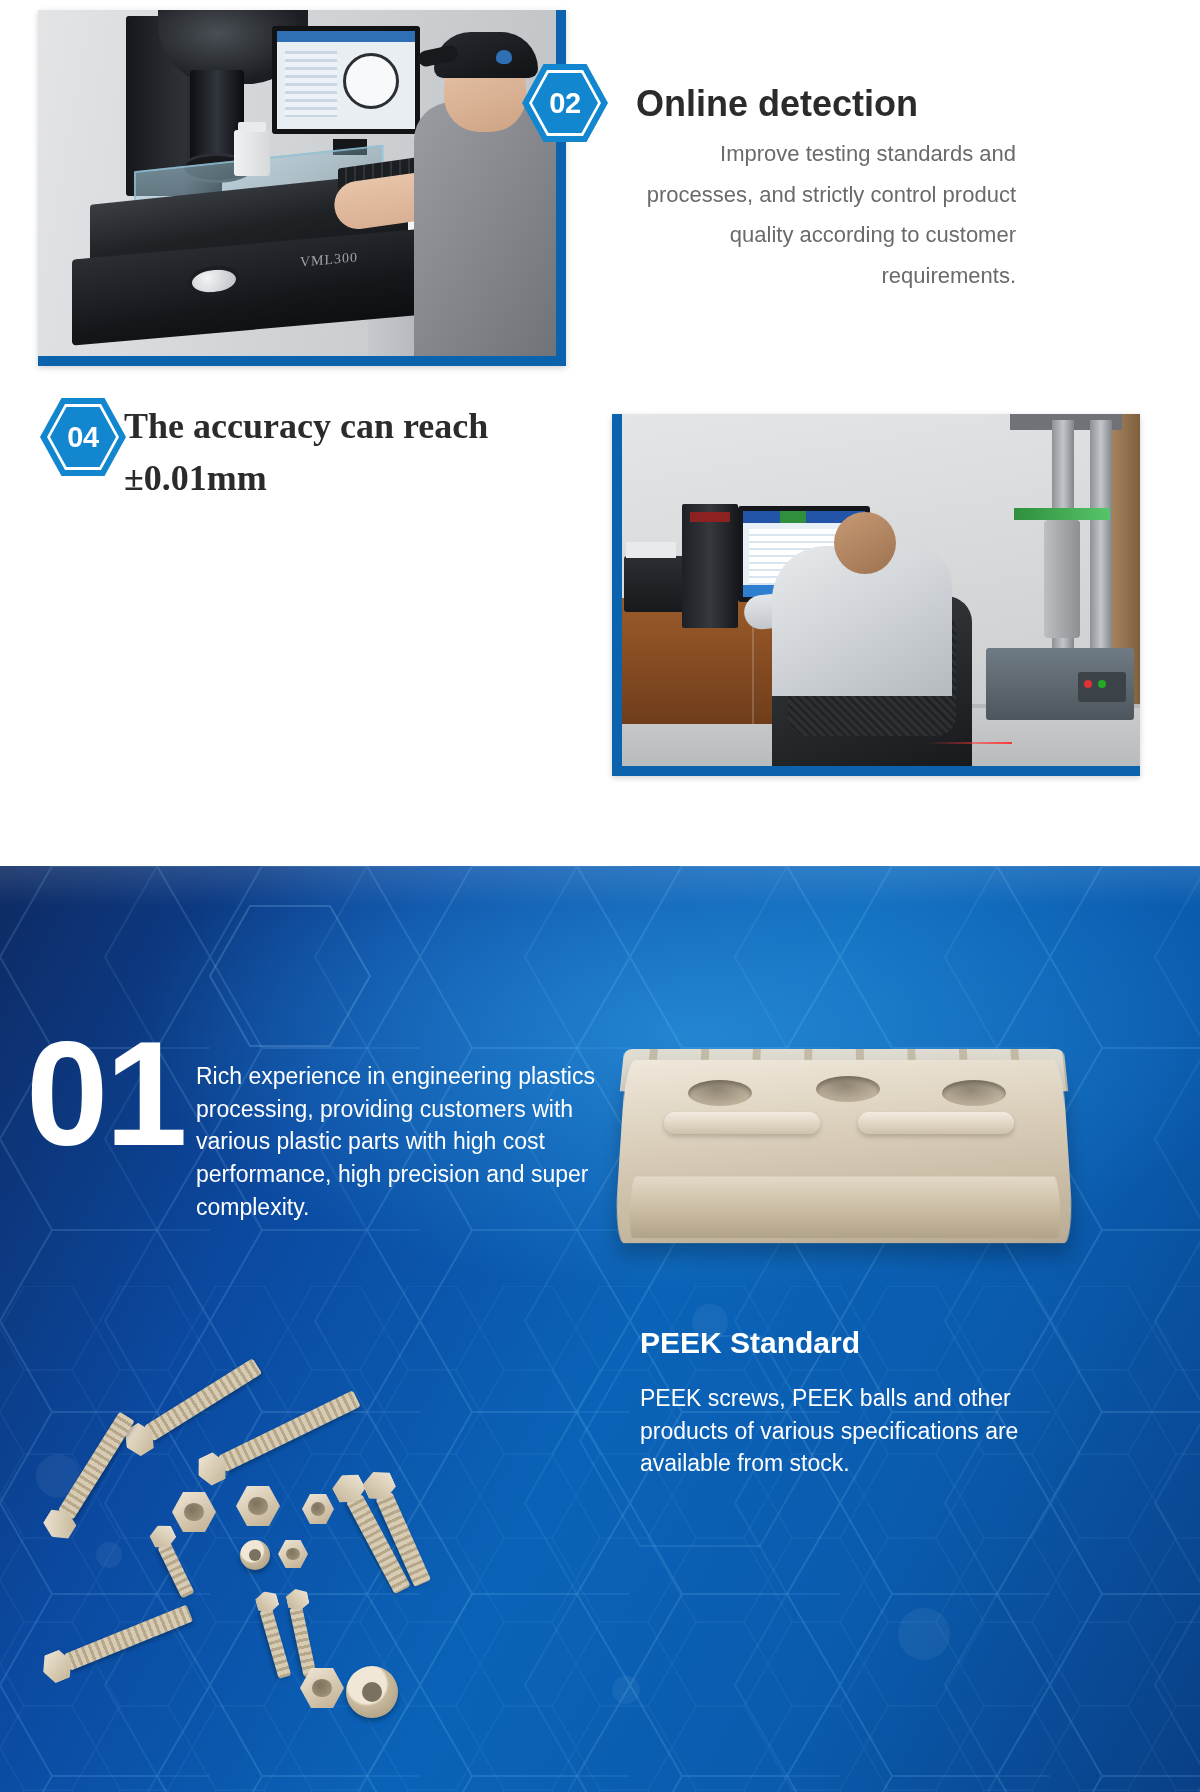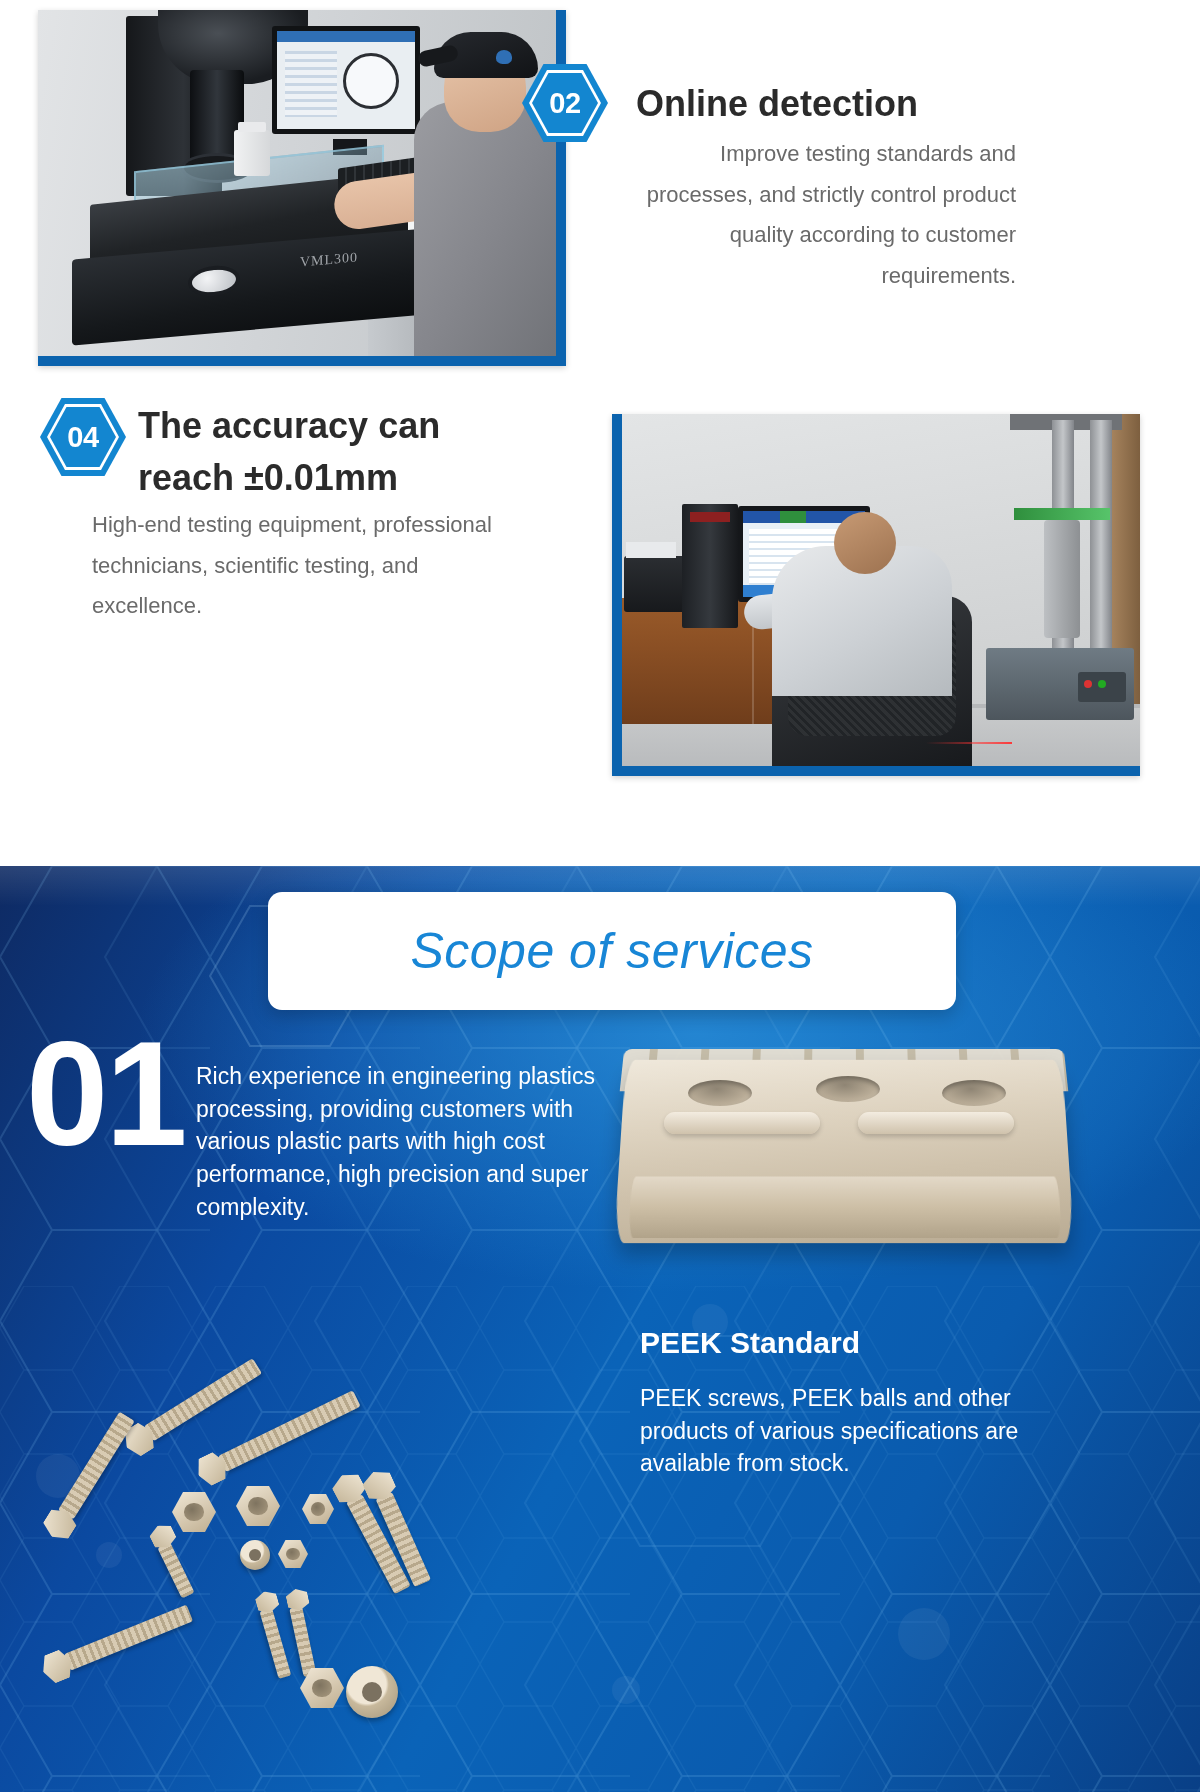--- a/index.html
+++ b/index.html
@@ -202,21 +202,21 @@
     color: #6a6a6a;
     font-size: 22px;
     line-height: 1.85;
   }
 
   #badge-03 { left: 522px; top: 64px; }
   #title-03 { left: 636px; top: 78px; width: 420px; }
   #body-03  { left: 616px; top: 134px; width: 400px; text-align: right; }
 
   #badge-04 { left: 40px; top: 398px; }
-  #title-04 { left: 138px; top: 400px; width: 380px; }
+  #title-04 { left: 124px; top: 400px; width: 380px; font-family: Liberation Serif, serif; }
   #body-04  { left: 92px; top: 505px; width: 430px; }
 
   
   .blue-section {
     position: absolute;
     left: 0; top: 866px;
     width: 1200px; height: 926px;
     overflow: hidden;
     background:
       radial-gradient(ellipse 900px 420px at 58% 18%, rgba(40,140,215,0.85) 0%, rgba(16,90,170,0) 62%),
@@ -401,21 +401,20 @@
     </div>
     <div class="blk-title" id="title-03">Online detection</div>
     <div class="blk-body" id="body-03">Improve testing standards and processes, and strictly control product quality according to customer requirements.</div>
 
     <div class="hex-badge" id="badge-04">
       <div class="hex-shape"></div>
       <div class="hex-ring"></div>
       <div class="hex-num">04</div>
     </div>
     <div class="blk-title" id="title-04">The accuracy can reach ±0.01mm</div>
-    <div class="blk-body" id="body-04">High-end testing equipment, professional technicians, scientific testing, and excellence.</div>
 
     <div class="photo-frame frame-2">
       <div class="photo p2">
         <div class="wall"></div>
         <div class="door"></div>
         <div class="skirt"></div>
         <div class="floor"></div>
         <div class="tester-frame"></div>
         <div class="tester-col"></div>
         <div class="tester-col2"></div>
@@ -472,23 +471,20 @@
     <div class="blue-dots">
       <span class="dot" style="left:36px;  top:588px; width:44px; height:44px;"></span>
       <span class="dot" style="left:96px;  top:676px; width:26px; height:26px;"></span>
       <span class="dot" style="left:692px; top:438px; width:36px; height:36px;"></span>
       <span class="dot" style="left:1034px;top:288px; width:30px; height:30px;"></span>
       <span class="dot" style="left:898px; top:742px; width:52px; height:52px;"></span>
       <span class="dot" style="left:612px; top:810px; width:28px; height:28px;"></span>
     </div>
   </div>
 
-  <div class="scope-card">
-    <div class="scope-text">Scope of services</div>
-  </div>
 
   <div class="peek-part">
     <div class="teeth"></div>
     <div class="slab"></div>
     <div class="rib" style="left:52px;  top:84px;  width:156px;"></div>
     <div class="rib" style="left:246px; top:84px;  width:156px;"></div>
     <div class="hole" style="left:76px;  top:52px;"></div>
     <div class="hole" style="left:204px; top:48px;"></div>
     <div class="hole" style="left:330px; top:52px;"></div>
     <div class="lowerband"></div>

